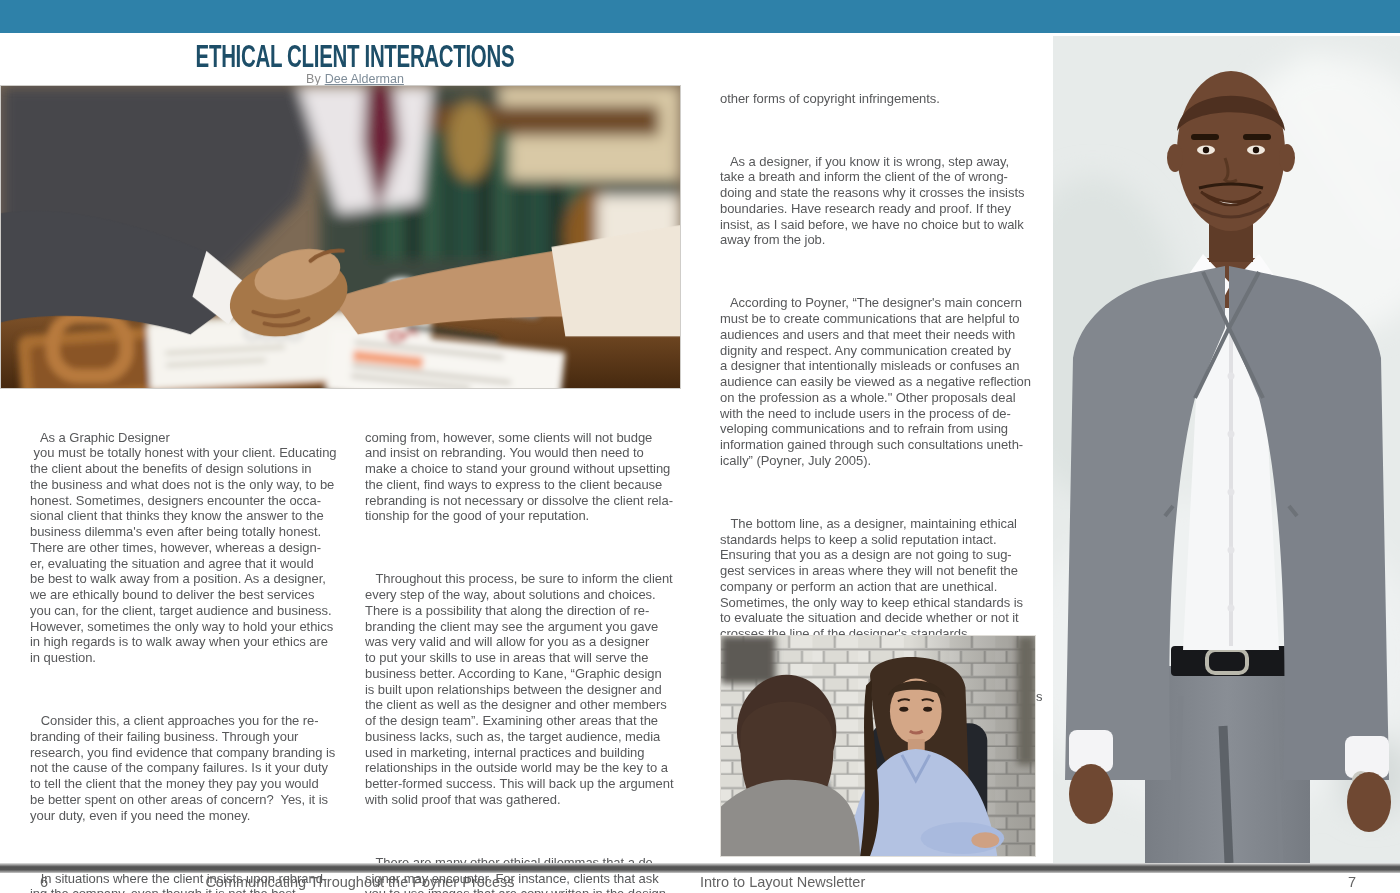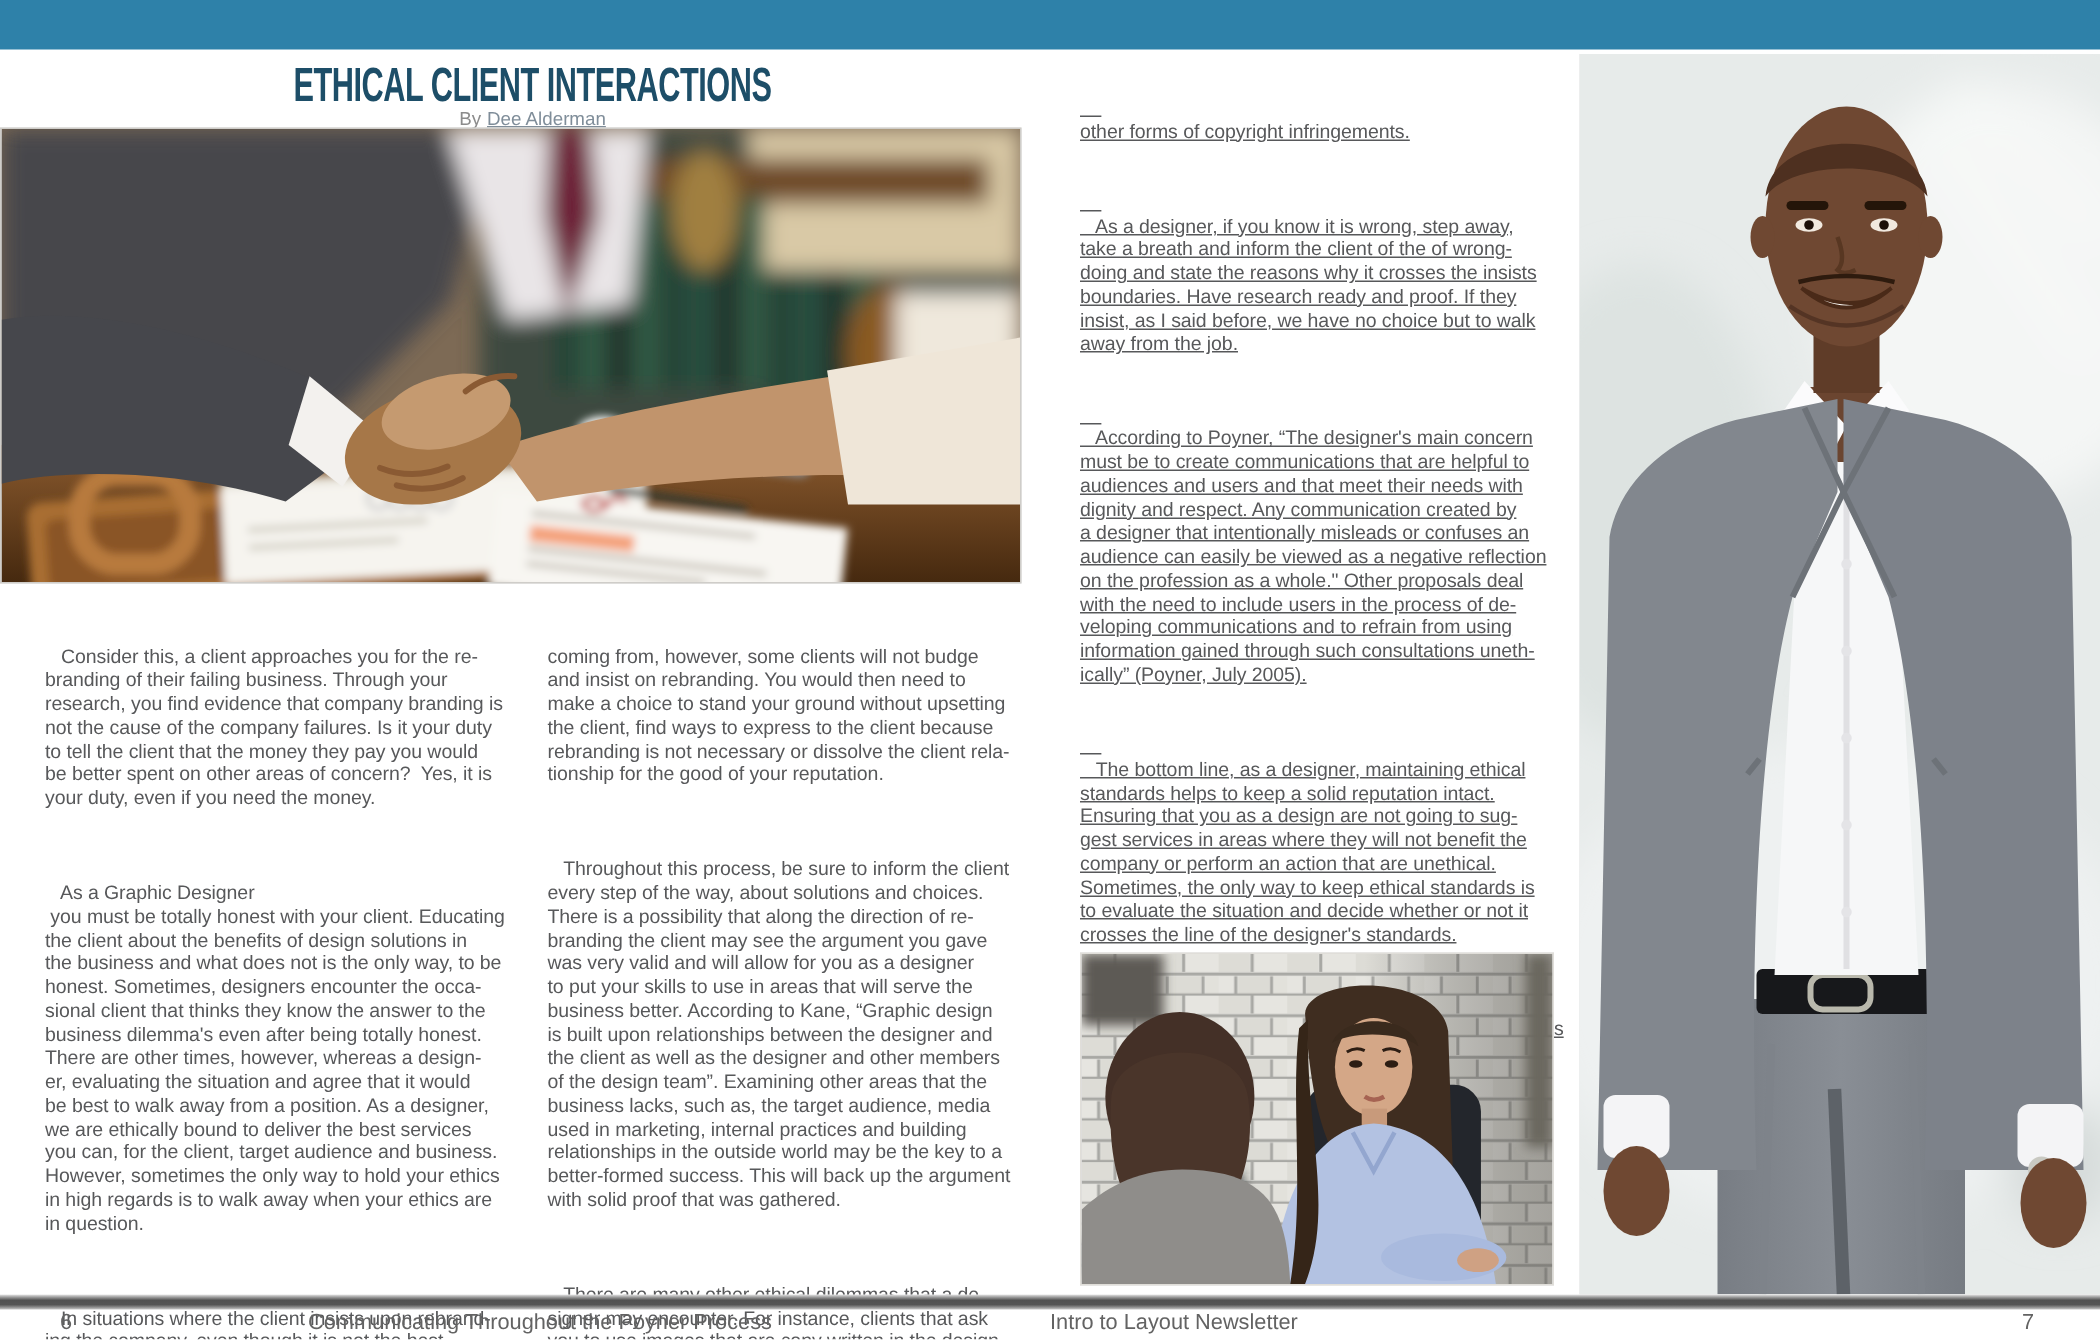--- a/index.html
+++ b/index.html
@@ -31,21 +31,21 @@
   .meeting   { left:720px; top:635px; width:316px; height:222px; border:1px solid #e0ded9; }
   .businessman { left:1053px; top:36px; width:347px; height:827px; }
   .col {
     position:absolute; width:345px; color:#57585a;
     font-size:13px; line-height:15.75px; white-space:pre;
     letter-spacing:-0.05px;
   }
   .col .para { margin:0 0 15.75px 0; }
   .c1 { left:30px;  top:398px; }
   .c2 { left:365px; top:398px; }
-  .c3 { left:720px; top:48px;text-decoration:underline; }
+  .c3 { left:720px; top:59px; }
   .divider {
     position:absolute; left:0; top:863px; width:1400px; height:10px;
     background:linear-gradient(to bottom,
       #e6e6e6 0%, #9b9b9b 18%, #525252 38%, #565656 68%, #8b8b8b 84%, #c9c9c9 100%);
   }
   .footer-item { position:absolute; top:874px; font-size:14.5px; color:#636363; }
   .pg-left  { left:40px; }
   .sec-left { left:0; width:720px; text-align:center; }
   .sec-right{ left:700px; width:700px; text-align:left; }
   .pg-right { left:1348px; }
@@ -135,42 +135,42 @@
       <polygon points="552,162 681,140 681,252 566,252" fill="#efe6d8"></polygon>
       <g transform="rotate(-14 290 210)">
         <ellipse cx="288" cy="212" rx="60" ry="38" fill="#a67748"></ellipse>
         <ellipse cx="302" cy="192" rx="44" ry="24" fill="#c59a70"></ellipse>
         <path d="M250,218 q20,14 44,10 M258,232 q22,12 44,6 M318,182 q16,-8 34,-2" fill="none" stroke="#8a5a33" stroke-width="4" stroke-linecap="round"></path>
       </g>
     </svg>
   </figure>
 
   <div class="col c1">
-    <p class="para">   Consider this, a client approaches you for the re-
-branding of their failing business. Through your
-research, you find evidence that company branding is
-not the cause of the company failures. Is it your duty
-to tell the client that the money they pay you would
-be better spent on other areas of concern?  Yes, it is
-your duty, even if you need the money.</p>
     <p class="para">   As a Graphic Designer
  you must be totally honest with your client. Educating
 the client about the benefits of design solutions in
 the business and what does not is the only way, to be
 honest. Sometimes, designers encounter the occa-
 sional client that thinks they know the answer to the
 business dilemma's even after being totally honest.
 There are other times, however, whereas a design-
 er, evaluating the situation and agree that it would
 be best to walk away from a position. As a designer,
 we are ethically bound to deliver the best services
 you can, for the client, target audience and business.
 However, sometimes the only way to hold your ethics
 in high regards is to walk away when your ethics are
 in question.</p>
+    <p class="para">   Consider this, a client approaches you for the re-
+branding of their failing business. Through your
+research, you find evidence that company branding is
+not the cause of the company failures. Is it your duty
+to tell the client that the money they pay you would
+be better spent on other areas of concern?  Yes, it is
+your duty, even if you need the money.</p>
     <p class="para">   In situations where the client insists upon rebrand-
 ing the company, even though it is not the best
 solution, listening to the client entirely and then
 thoroughly educate them about the situation. This
 could possibly make them understand where you are</p>
   </div>
   <div class="col c2">
     <p class="para">coming from, however, some clients will not budge
 and insist on rebranding. You would then need to
 make a choice to stand your ground without upsetting

